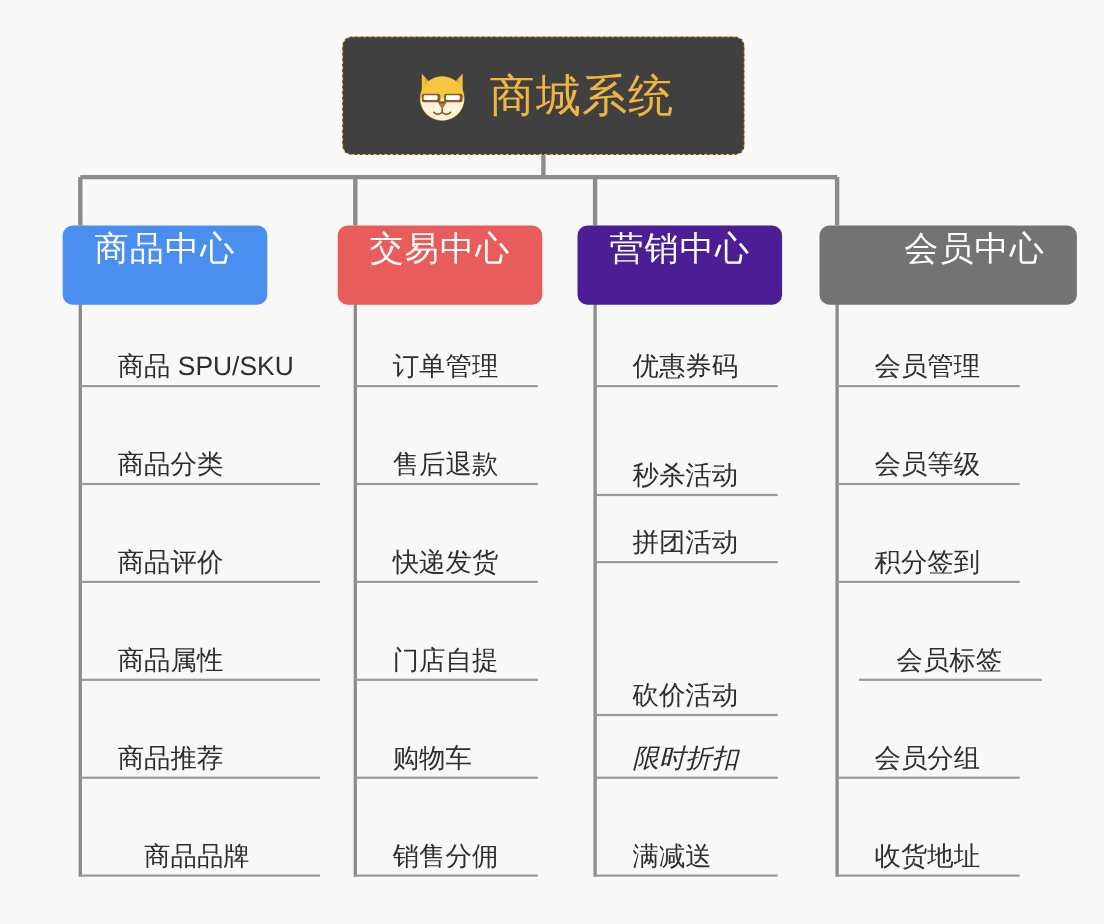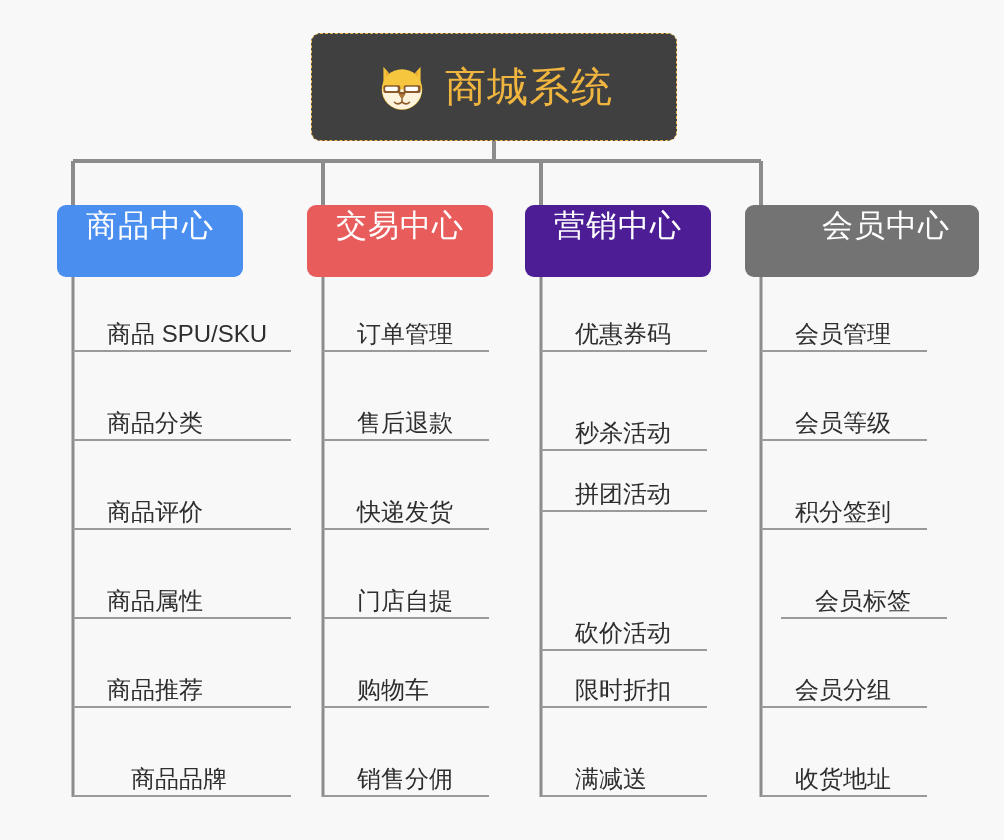--- a/index.html
+++ b/index.html
@@ -182,21 +182,21 @@
       </div>
       <div class="leaf" style="left: 541px; top: 362px; width: 166px;">
         <span class="leaf-label">秒杀活动</span>
       </div>
       <div class="leaf" style="left: 541px; top: 423px; width: 166px;">
         <span class="leaf-label">拼团活动</span>
       </div>
       <div class="leaf" style="left: 541px; top: 514px; width: 166px; margin-top: 48px;">
         <span class="leaf-label">砍价活动</span>
       </div>
-      <div class="leaf" style="left: 541px; top: 619px; width: 166px;">
+      <div class="leaf" style="left: 541px; top: 619px; width: 166px; font-style: italic;">
         <span class="leaf-label">限时折扣</span>
       </div>
       <div class="leaf" style="left: 541px; top: 708px; width: 166px;">
         <span class="leaf-label">满减送</span>
       </div>
       <div class="cat-box" style="left: 745px; width: 186px; background: #737373; padding-left: 48px;">
         <span>会员中心</span>
       </div>
       <div class="leaf" style="left: 761px; top: 263px; width: 166px;">
         <span class="leaf-label">会员管理</span>

